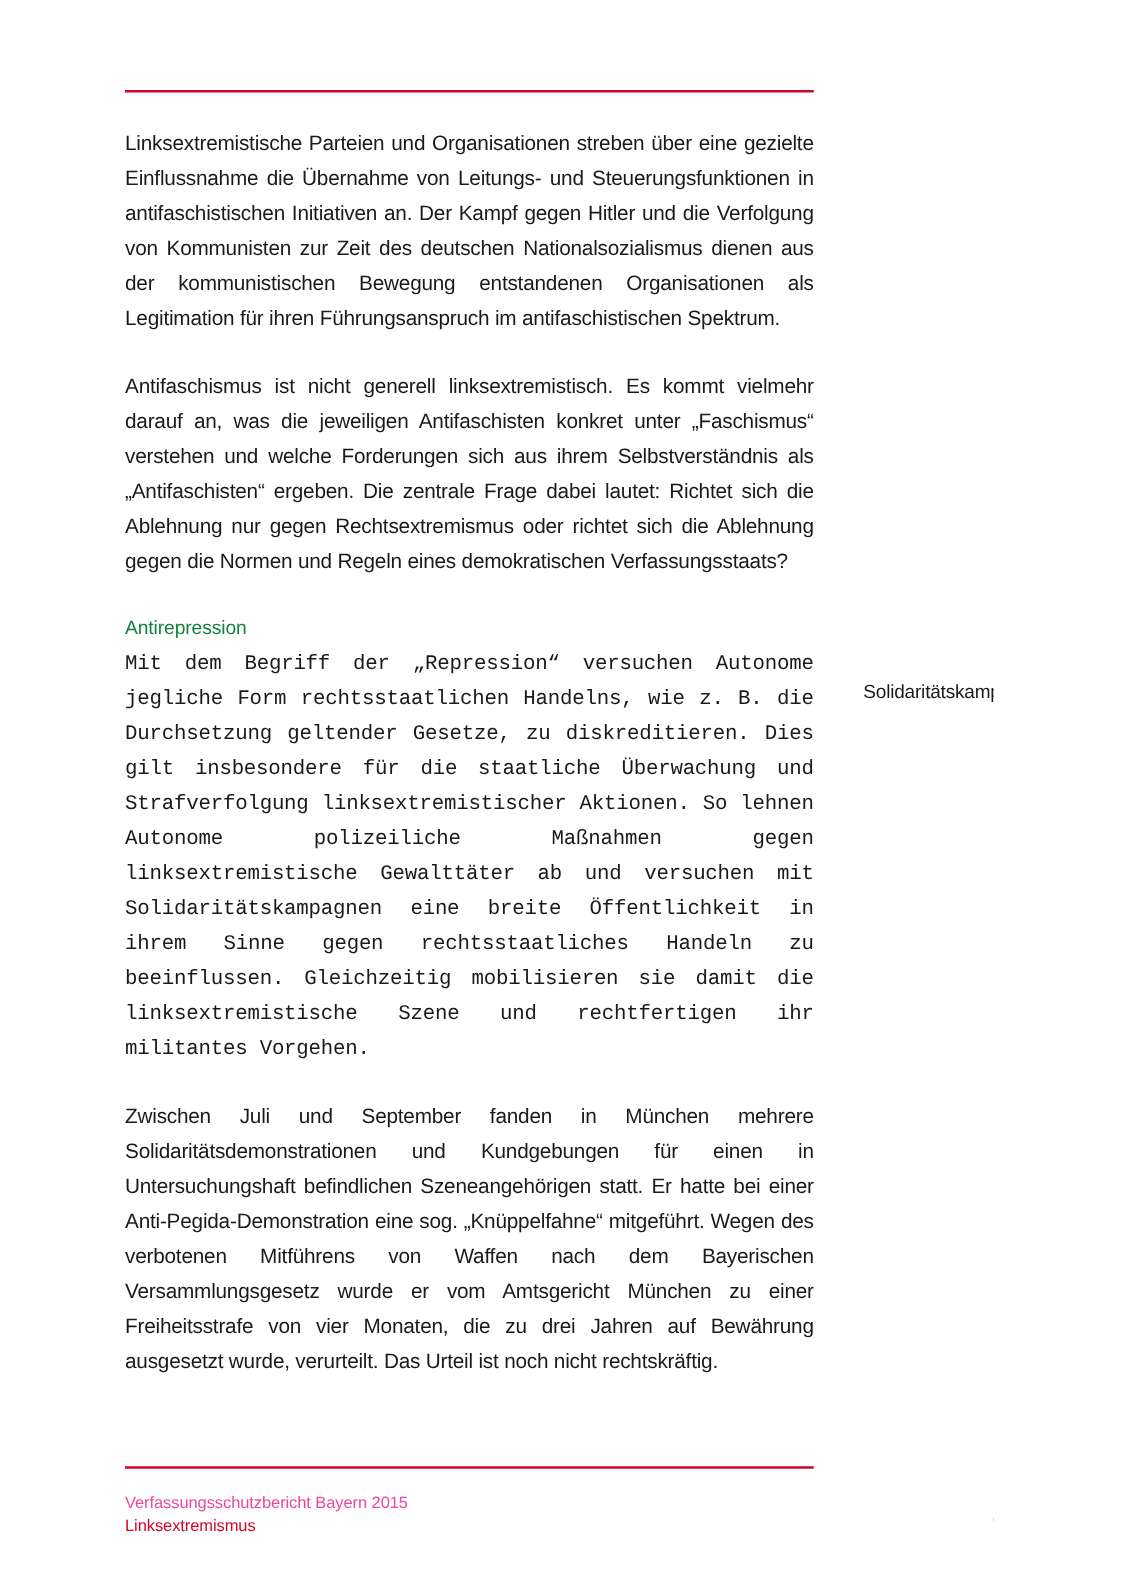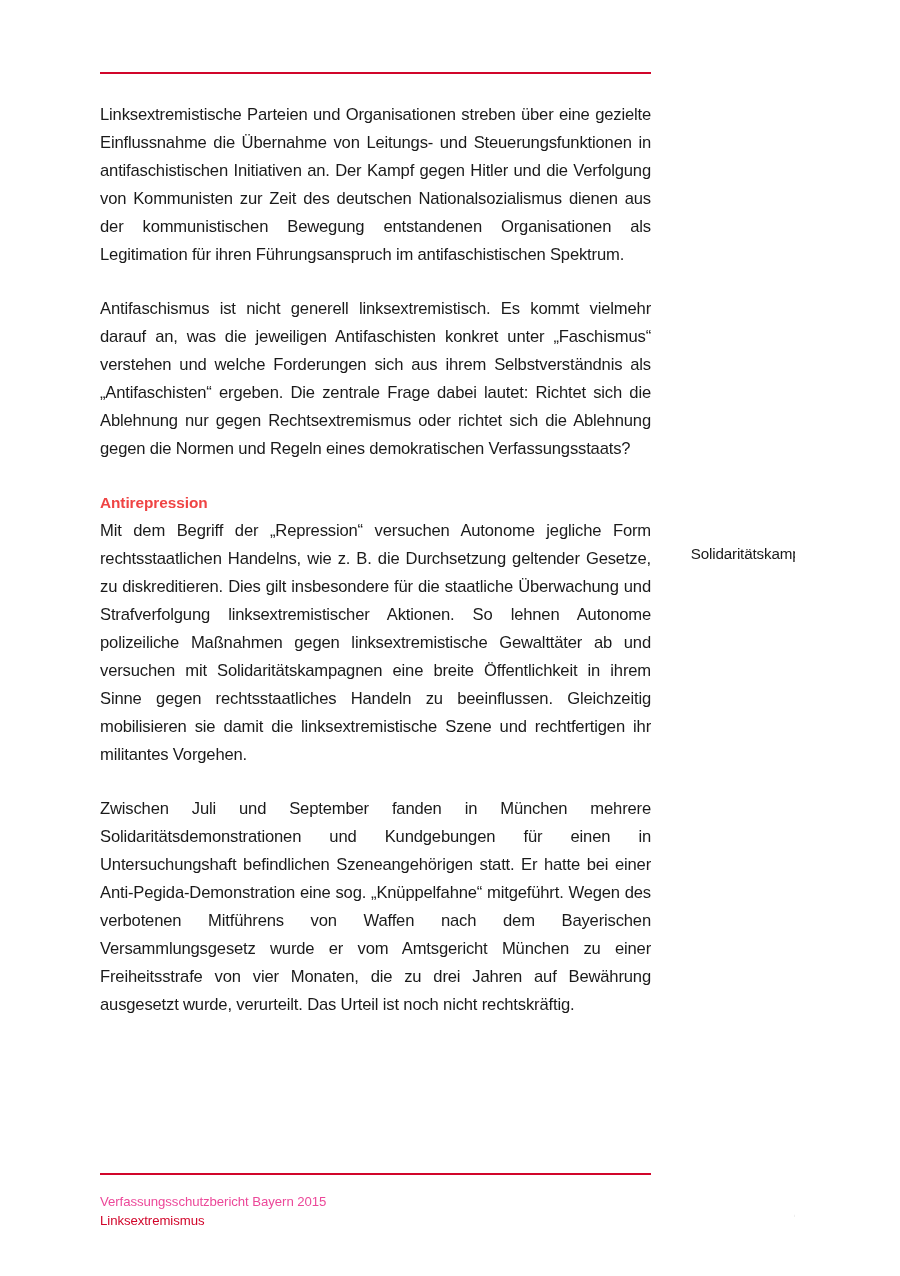--- a/index.html
+++ b/index.html
@@ -57,27 +57,27 @@
     text-justify: inter-word;
     hyphens: manual;
     letter-spacing: -0.01em;
   }
   .para:last-child { margin-bottom: 0; }
 
   .section-heading {
     margin: 0 0 0 0;
     font-size: 15.4px;
     line-height: 28px;
-    font-weight: bold;
-    color: #ef4444;
+    font-weight: normal;
+    color: #15803d;
     letter-spacing: -0.005em;
   }
 
   
-  .para-after-heading { margin-top: 0; }
+  .para-after-heading { margin-top: 0; font-family: Liberation Mono, monospace; }
 
   
   .margin-note {
     position: absolute;
     left: 672px;
     top: 540px;
     width: 170px;
     font-size: 15.2px;
     line-height: 27px;
     color: #1a1a1a;

